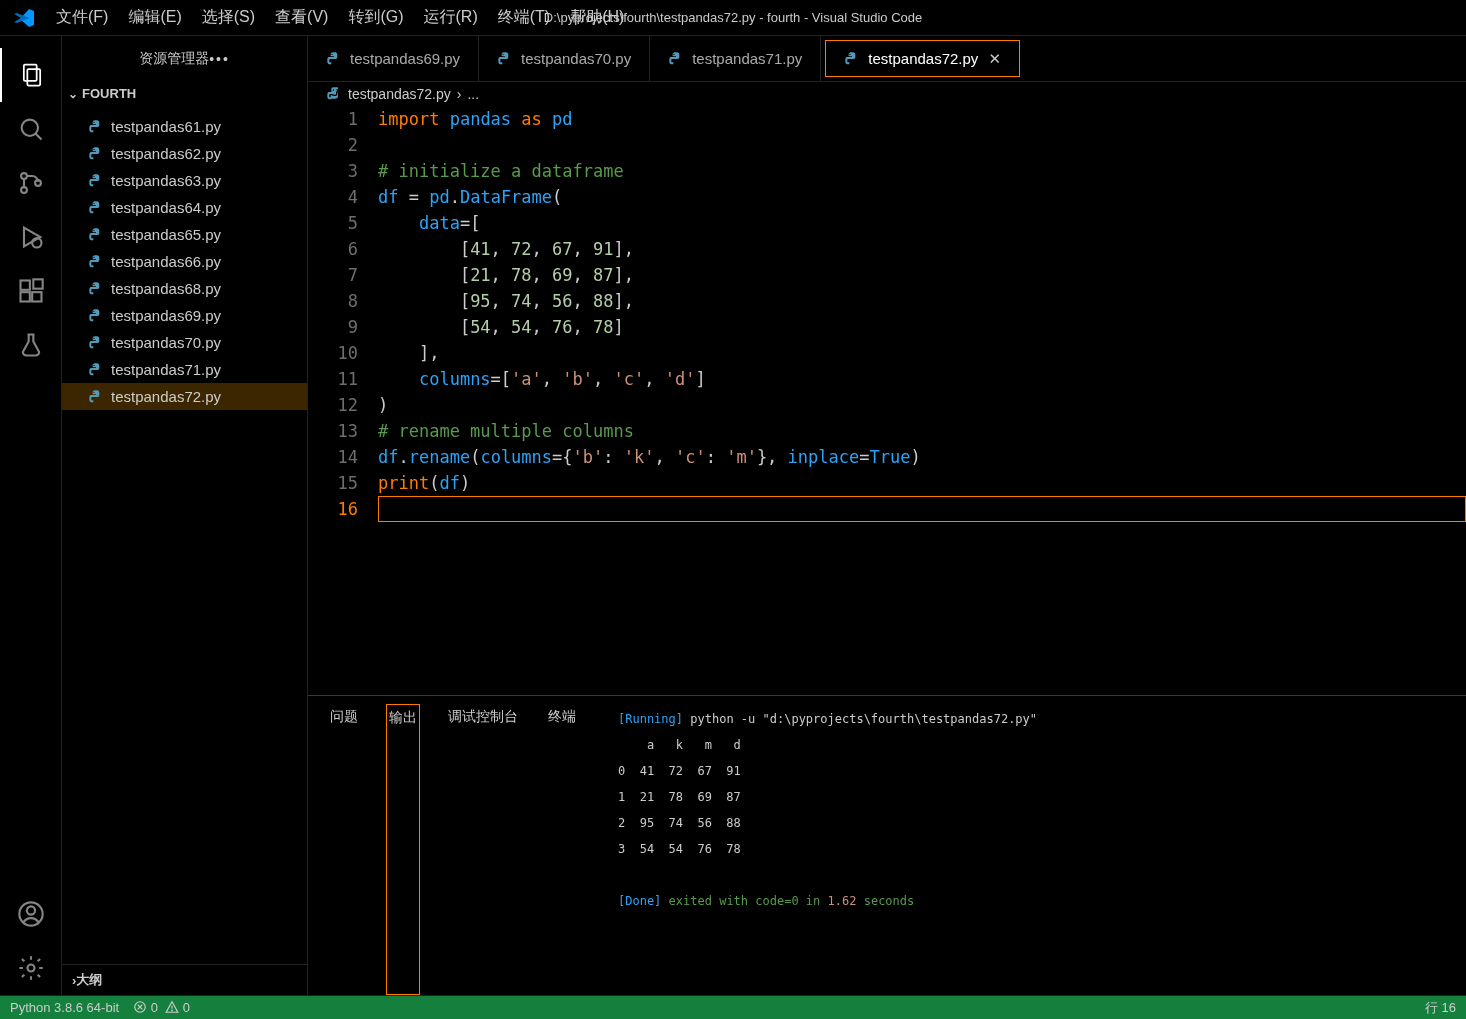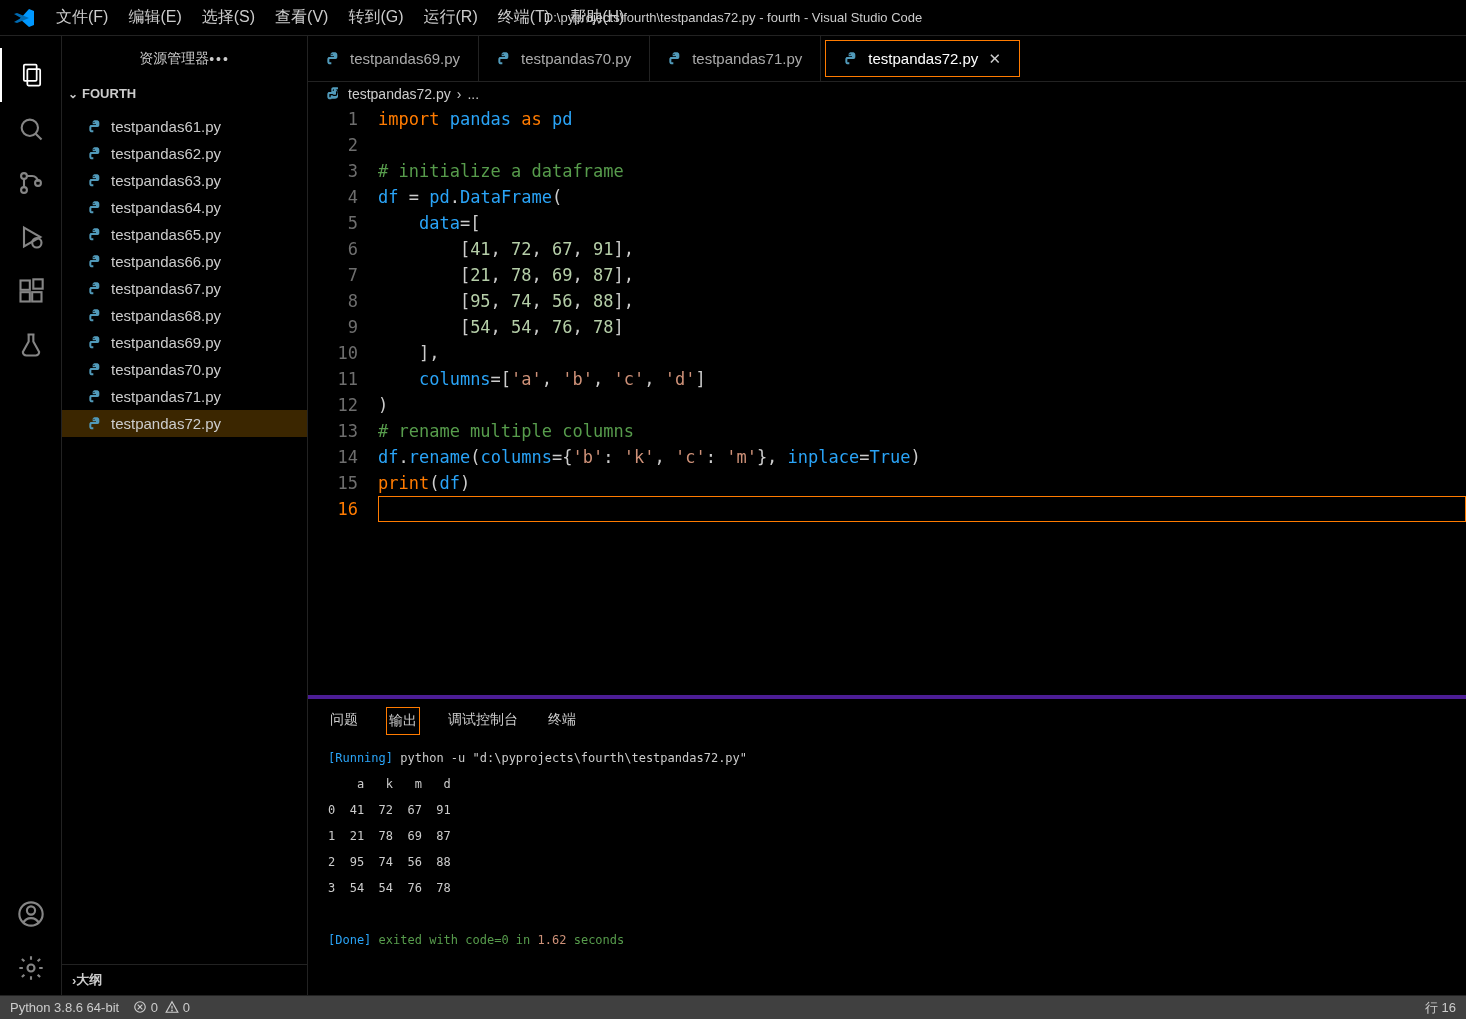--- a/index.html
+++ b/index.html
@@ -28,27 +28,27 @@
 .tab .py-icon { margin-right:8px; }
 .tab.active { color:#fff; border:1px solid #ff7b00; margin:4px; }
 .tab .close { margin-left:10px; color:#ccc; }
 .breadcrumbs { padding:4px 18px; font-size:14px; color:#ccc; display:flex; align-items:center; gap:6px; }
 .code-area { flex:1; font-family:Consolas,monospace; font-size:17px; line-height:26px; display:flex; position:relative; }
 .gutter { width:70px; text-align:right; color:#6e6e6e; padding-right:20px; user-select:none; }
 .code { flex:1; white-space:pre; position:relative; }
 .ln-active { color:#ff7b00; }
 .tk-kw{color:#ff7b00;} .tk-id{color:#2aa4f7;} .tk-pl{color:#ccc;} .tk-cm{color:#579c4c;} .tk-str{color:#ce9178;} .tk-num{color:#b5cea8;} .tk-const{color:#2aa4f7;}
 .code-cursor-line { position:absolute; left:0; right:0; height:26px; border:1px solid #ff7b00; }
-.panel { height:300px; border-top:4px solid #4c1d95; display:flex; flex-direction:column; }
+.panel { height:300px; border-top:1px solid #4c1d95; display:flex; }
 .panel-tabs { display:flex; gap:26px; padding:8px 20px 0; }
 .panel-tab { color:#ccc; cursor:pointer; padding:4px 2px; font-size:14px; }
 .panel-tab.active { border:1px solid #ff7b00; }
 .panel-body { flex:1; font-family:Consolas,monospace; font-size:12px; padding:10px 20px; white-space:pre; color:#ccc; line-height:26px; overflow:auto; }
 .out-run{color:#2aa4f7;} .out-g{color:#579c4c;} .out-y{color:#ce9178;}
-.statusbar { height:24px; background:#404040; border-top:1px solid #222; display:flex; align-items:center; font-size:13px; color:#ccc; padding:0 10px; justify-content:space-between; }
+.statusbar { height:24px; background:#15803d; border-top:1px solid #222; display:flex; align-items:center; font-size:13px; color:#ccc; padding:0 10px; justify-content:space-between; }
 .statusbar .left, .statusbar .right { display:flex; align-items:center; gap:14px; }
 svg { display:block; }
 .py-icon svg path{fill:#519aba;}
 </style>
 </head>
 <body>
 
 <div class="menubar">
   <span class="logo">
     <svg viewBox="0 0 24 24" width="24" height="24">
@@ -167,28 +167,20 @@
           </span>
           <span>testpandas65.py</span>
         </div>
         <div class="file-item">
           <span class="py-icon">
             <svg width="16" height="16" viewBox="0 0 24 24">
               <path d="M11 2C7 2 7 5 7 5v3h5v1H5c0 0-3 0-3 4v3c0 0 0 4 4 4h2v-3H6c0 0-1 0-1-1v-3c0 0 0-1 1-1h8c0 0 3 0 3-3V6c0 0 0-4-4-4h-2zM9 4a1 1 0 1 1 0 2 1 1 0 0 1 0-2z"></path>
             </svg>
           </span>
           <span>testpandas66.py</span>
-        </div>
-        <div class="file-item">
-          <span class="py-icon">
-            <svg width="16" height="16" viewBox="0 0 24 24">
-              <path d="M11 2C7 2 7 5 7 5v3h5v1H5c0 0-3 0-3 4v3c0 0 0 4 4 4h2v-3H6c0 0-1 0-1-1v-3c0 0 0-1 1-1h8c0 0 3 0 3-3V6c0 0 0-4-4-4h-2zM9 4a1 1 0 1 1 0 2 1 1 0 0 1 0-2z"></path>
-            </svg>
-          </span>
-          <span>testpandas67.py</span>
         </div>
         <div class="file-item">
           <span class="py-icon">
             <svg width="16" height="16" viewBox="0 0 24 24">
               <path d="M11 2C7 2 7 5 7 5v3h5v1H5c0 0-3 0-3 4v3c0 0 0 4 4 4h2v-3H6c0 0-1 0-1-1v-3c0 0 0-1 1-1h8c0 0 3 0 3-3V6c0 0 0-4-4-4h-2zM9 4a1 1 0 1 1 0 2 1 1 0 0 1 0-2z"></path>
             </svg>
           </span>
           <span>testpandas68.py</span>
         </div>
         <div class="file-item">

